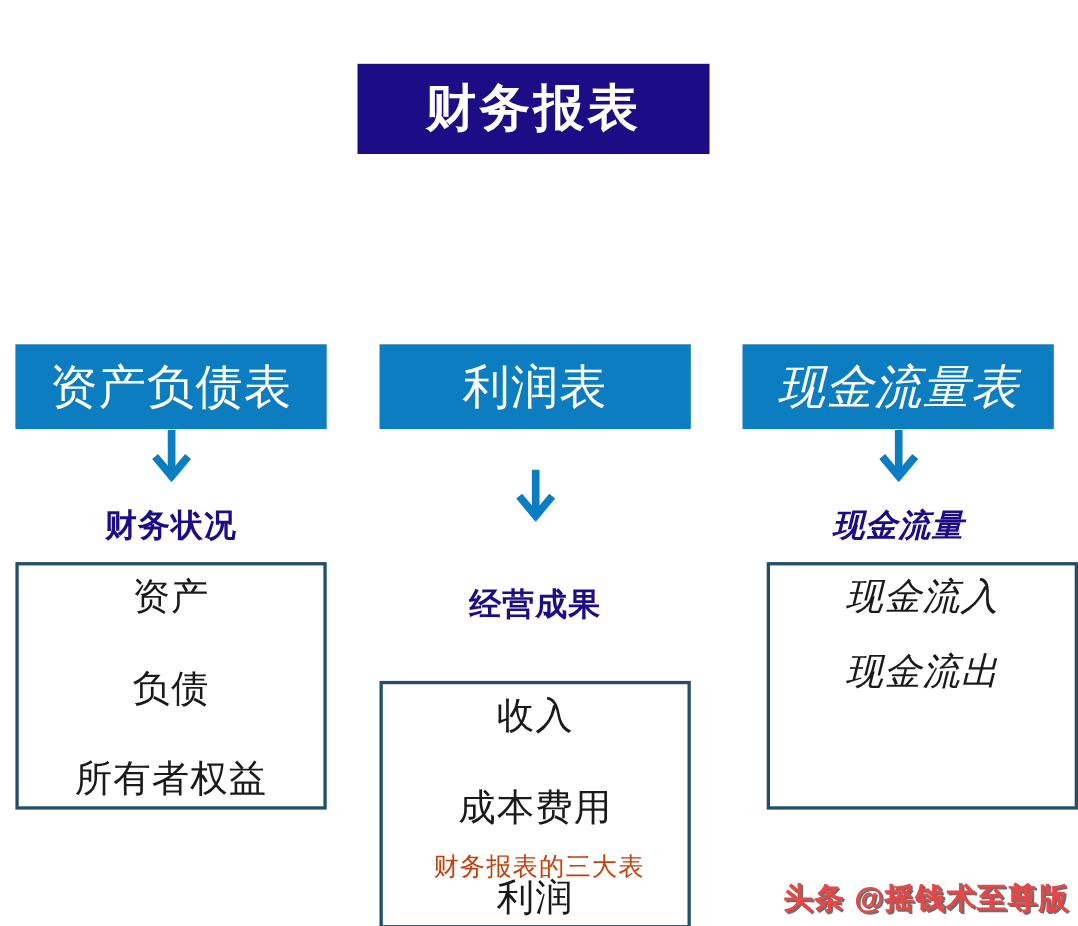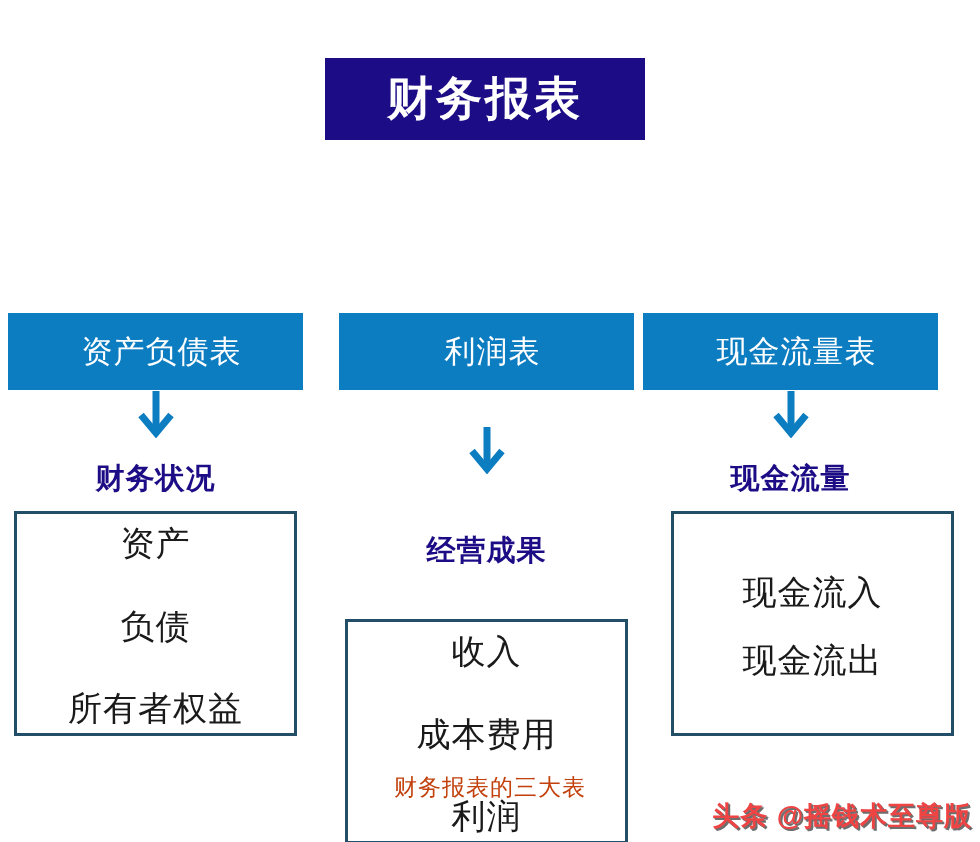--- a/index.html
+++ b/index.html
@@ -37,33 +37,32 @@
   .column {
     position: absolute;
     top: 313px;
     width: 283px;
     display: flex;
     flex-direction: column;
     align-items: center;
   }
   .col-1 { left: 14px; }
   .col-2 { left: 345px; gap: 36px; }
-  .col-3 { left: 649px; }
+  .col-3 { left: 675px; font-style: italic; }
 
   .col-header {
     width: 100%;
     height: 77px;
     background: #0d7dc1;
     color: #ffffff;
-    font-size: 31px;
+    font-size: 43px;
     display: flex;
     align-items: center;
     justify-content: center;
     letter-spacing: 1px;
-    padding-left: 12px;
   }
   .arrow-svg {
     display: block;
     height: 48px;
     width: 44px;
   }
   .arrow-svg line, .arrow-svg polyline {
     stroke: #0d7dc1;
     stroke-width: 7;
     fill: none;
@@ -84,21 +83,21 @@
     border: 3px solid #234e68;
     background: #ffffff;
     box-sizing: border-box;
     display: flex;
     flex-direction: column;
     justify-content: space-between;
     align-items: center;
     padding: 6px 0 2px 0;
   }
   .content-box.two-items {
-    justify-content: center;
+    justify-content: flex-start;
     gap: 22px;
     margin-left: 44px;
   }
   .item {
     color: #1a1a1a;
     font-size: 34px;
     line-height: 46px;
     letter-spacing: 1px;
   }
   .caption {

